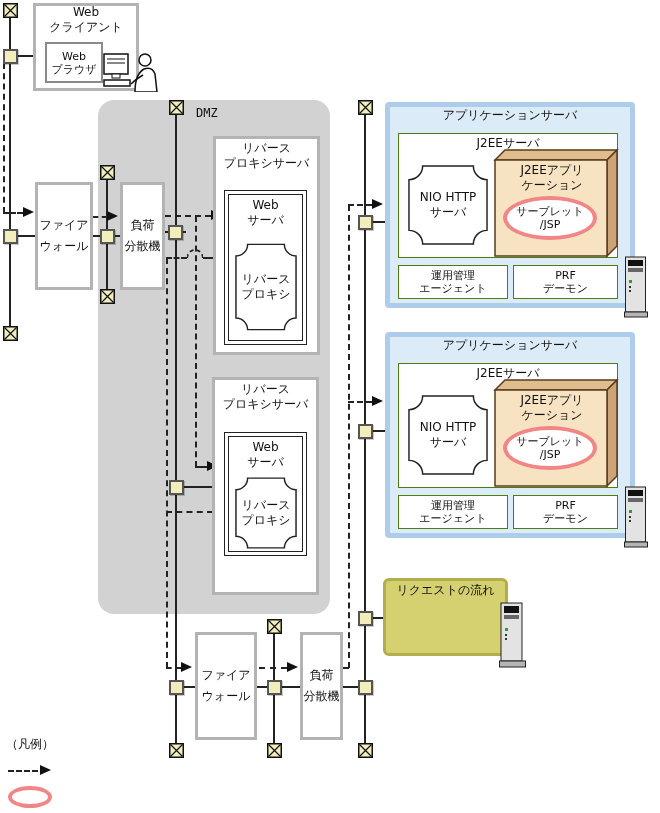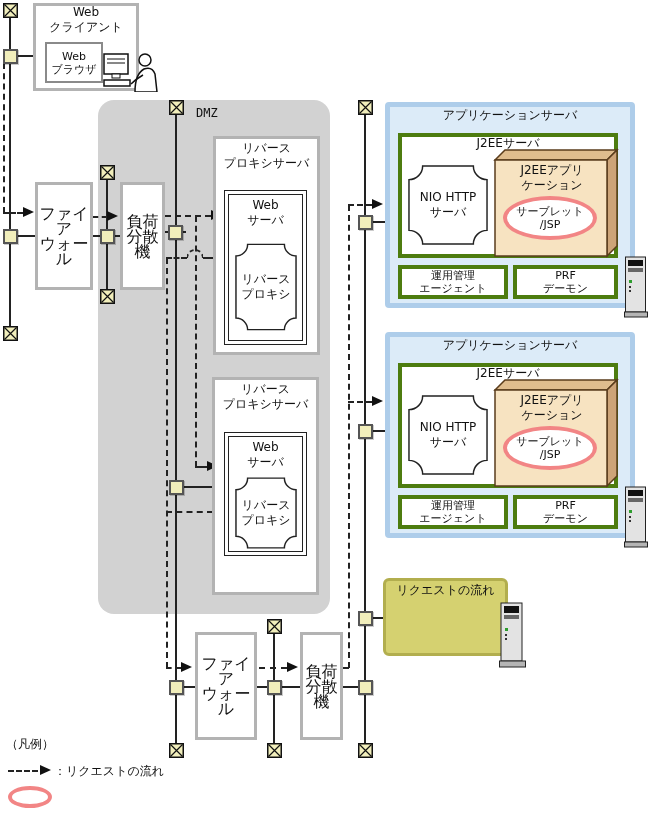--- a/index.html
+++ b/index.html
@@ -19,24 +19,24 @@
   .nd{position:absolute;width:15px;height:15px;background:#f1eebb;border:2px solid #555;
       box-sizing:border-box;box-shadow:1px 1px 0 rgba(0,0,0,.2)}
   
   .xb{position:absolute;width:15px;height:15px}
   
   .gb{position:absolute;background:#fff;border:3px solid #b3b3b3;box-sizing:border-box}
   
   .dbl{position:absolute;background:#fff;border:1px solid #222;
        box-shadow:inset 0 0 0 3px #fff,inset 0 0 0 4px #222;box-sizing:border-box}
   
-  .bb{position:absolute;background:#fff;border:4px solid #4d7c0f;box-sizing:border-box}
+  .bb{position:absolute;background:#fff;border:1px solid #4d7c0f;box-sizing:border-box}
   .lb{position:absolute;font-size:12px;line-height:15px;text-align:center;white-space:pre-line}
   .cbox{display:flex;align-items:center;justify-content:center;text-align:center;
-        white-space:pre-line;font-size:16px;line-height:15px}
+        white-space:pre-line;font-size:12px;line-height:21px}
   .s11{font-size:11px;line-height:13px}
   .mono{font-family:"DejaVu Sans Mono","Liberation Mono",monospace}
   .dmz{position:absolute;left:98px;top:100px;width:232px;height:514px;
        background:#d2d2d2;border-radius:16px}
   .appbox{position:absolute;width:250px;height:206px;background:#dcebf8;
           border:5px solid #aecdea;border-radius:4px;box-sizing:border-box}
   .mgmt{position:absolute;left:383px;top:578px;width:125px;height:78px;background:#d5d170;
         border:3px solid #b2ae4e;border-radius:6px;box-sizing:border-box}
   .ellipse{position:absolute;width:94px;height:44px;background:#fff;border:4px solid #f28585;
            border-radius:50%;box-sizing:border-box}
@@ -285,16 +285,15 @@
       <path d="M1.5 1.5 L13.5 13.5 M13.5 1.5 L1.5 13.5" stroke="#111" stroke-width="1.2"></path>
     </svg>
   <svg class="xb" style="left:357.5px;top:742.5px" viewBox="0 0 15 15">
       <rect x="0.75" y="0.75" width="13.5" height="13.5" fill="#f1eebb" stroke="#111" stroke-width="1.5"></rect>
       <path d="M1.5 1.5 L13.5 13.5 M13.5 1.5 L1.5 13.5" stroke="#111" stroke-width="1.2"></path>
     </svg>
 
   <div class="lb" style="left:6px;top:737px;width:80px;text-align:left">（凡例）</div>
   <div class="dh" style="left:8px;top:770px;width:30px"></div>
   <div class="ar" style="left:40px;top:765px"></div>
-  <div class="lb" style="left:54px;top:764px;width:300px;text-align:left;white-space:nowrap">：リクエストの流れ</div>
   <div class="ellipse" style="left:8px;top:786px;width:44px;height:22px"></div>
 
 </div>
 
 </body></html>

